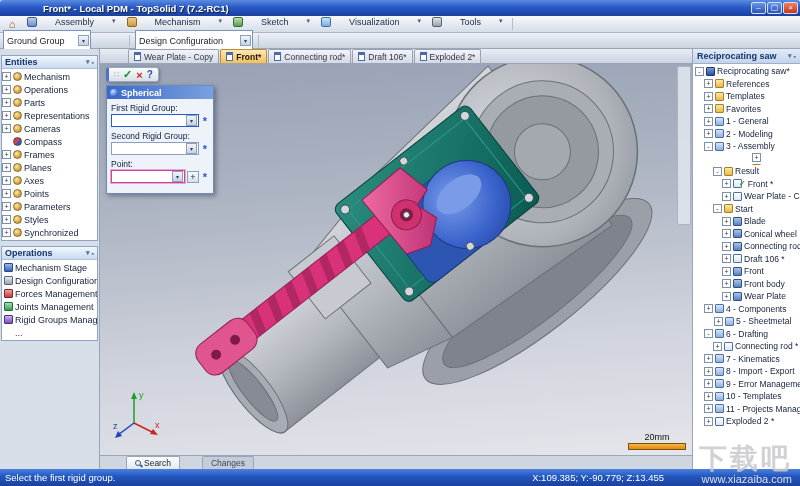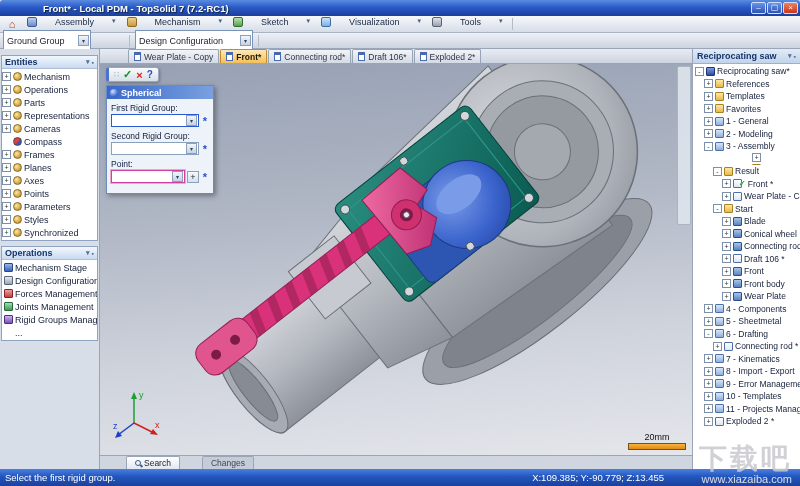--- a/index.html
+++ b/index.html
@@ -654,21 +654,21 @@
             <span class="tree-ic ic-slot ic-part"></span>
 
             <span class="tlabel">Wear Plate</span>
           </div>
           <div class="trow" style="padding-left: 11px;">
             <span class="exp">+</span>
             <span class="tree-ic ic-slot ic-section"></span>
 
             <span class="tlabel">4 - Components</span>
           </div>
-          <div class="trow" style="padding-left: 11px;">
+          <div class="trow" style="padding-left: 21px;">
             <span class="exp">+</span>
             <span class="tree-ic ic-slot ic-section"></span>
 
             <span class="tlabel">5 - Sheetmetal</span>
           </div>
           <div class="trow" style="padding-left: 11px;">
             <span class="exp">-</span>
             <span class="tree-ic ic-slot ic-section"></span>
 
             <span class="tlabel">6 - Drafting</span>

